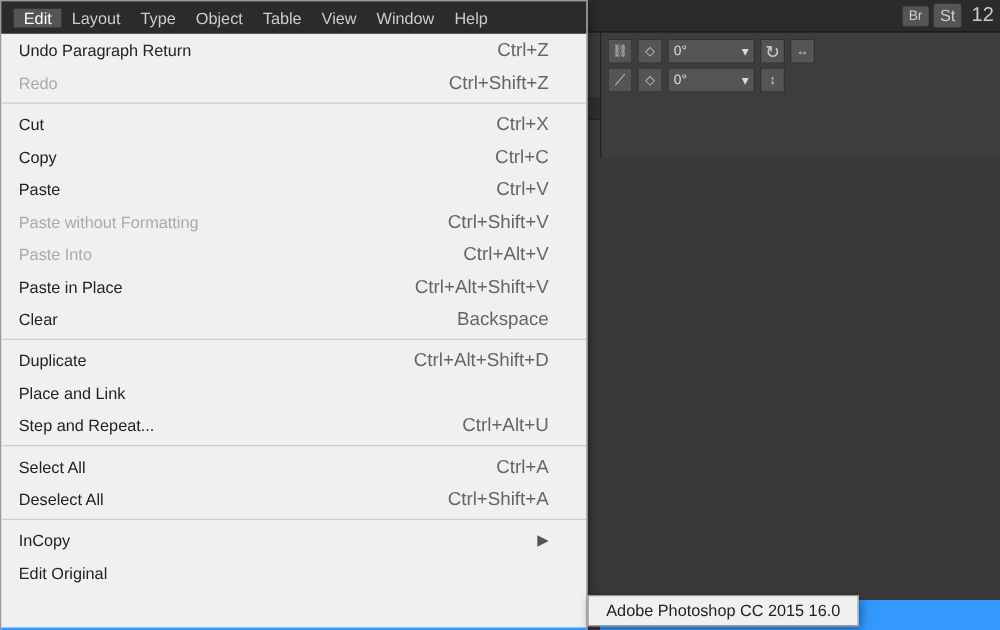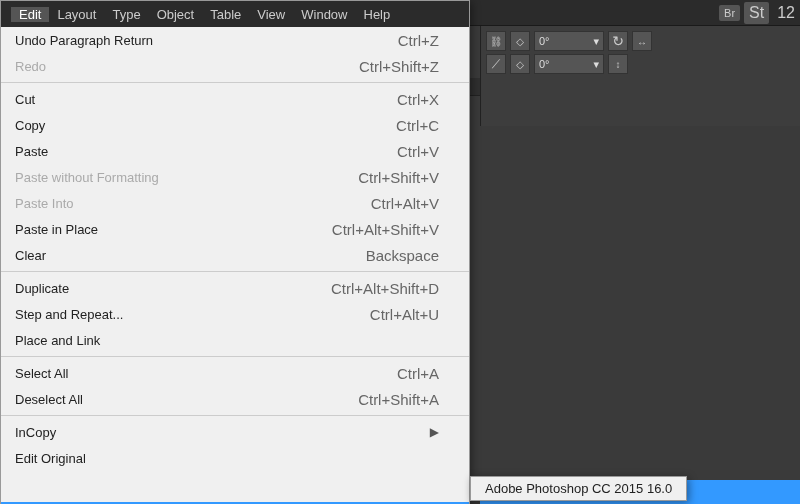--- a/index.html
+++ b/index.html
@@ -239,21 +239,21 @@
     <span>View</span>
   </div>
   <div class="menu-item">
     <span>Window</span>
   </div>
   <div class="menu-item">
     <span>Help</span>
   </div>
   <div class="menu-bar-right">
     <span style="background:#555;padding:2px 5px;border-radius:2px;margin-right:4px;font-size:11px;cursor:pointer;">Br</span>
-    <span style="background:#555;padding:2px 5px;border-radius:2px;margin-right:8px;font-size:16px;cursor:pointer;">St</span>
+    <span style="background:#555;padding:2px 5px;border-radius:2px;margin-right:8px;font-size:13px;cursor:pointer;">St</span>
     <span style="font-size:16px;">12</span>
   </div>
 </div>
 
 <div class="right-panel">
   <div class="panel-row">
     <div class="panel-icon">⛓</div>
     <div class="panel-icon">◇</div>
     <div class="panel-dropdown">
       <span>0°</span>
@@ -333,26 +333,26 @@
       <span>Clear</span>
       <span class="shortcut">Backspace</span>
     </div>
     <div class="dropdown-separator"></div>
 
     <div class="dropdown-item">
       <span>Duplicate</span>
       <span class="shortcut">Ctrl+Alt+Shift+D</span>
     </div>
     <div class="dropdown-item">
+      <span>Place and Link</span>
+      <span class="shortcut"></span>
+    </div>
+    <div class="dropdown-item">
       <span>Step and Repeat...</span>
       <span class="shortcut">Ctrl+Alt+U</span>
-    </div>
-    <div class="dropdown-item">
-      <span>Place and Link</span>
-      <span class="shortcut"></span>
     </div>
     <div class="dropdown-separator"></div>
 
     <div class="dropdown-item">
       <span>Select All</span>
       <span class="shortcut">Ctrl+A</span>
     </div>
     <div class="dropdown-item">
       <span>Deselect All</span>
       <span class="shortcut">Ctrl+Shift+A</span>

